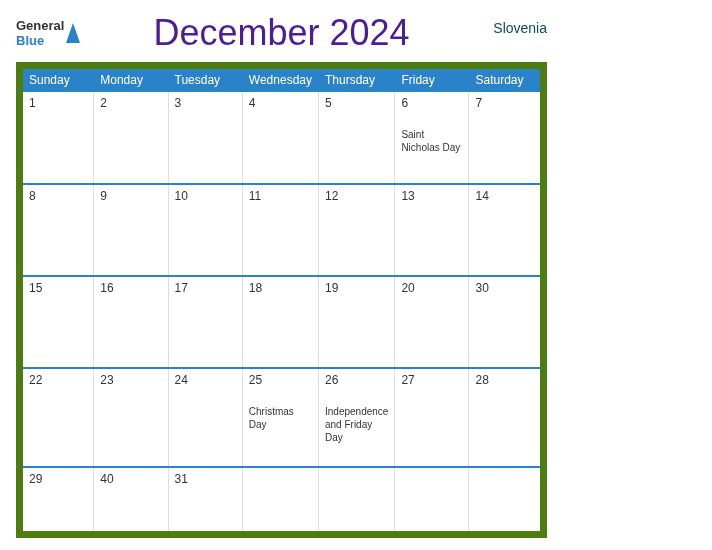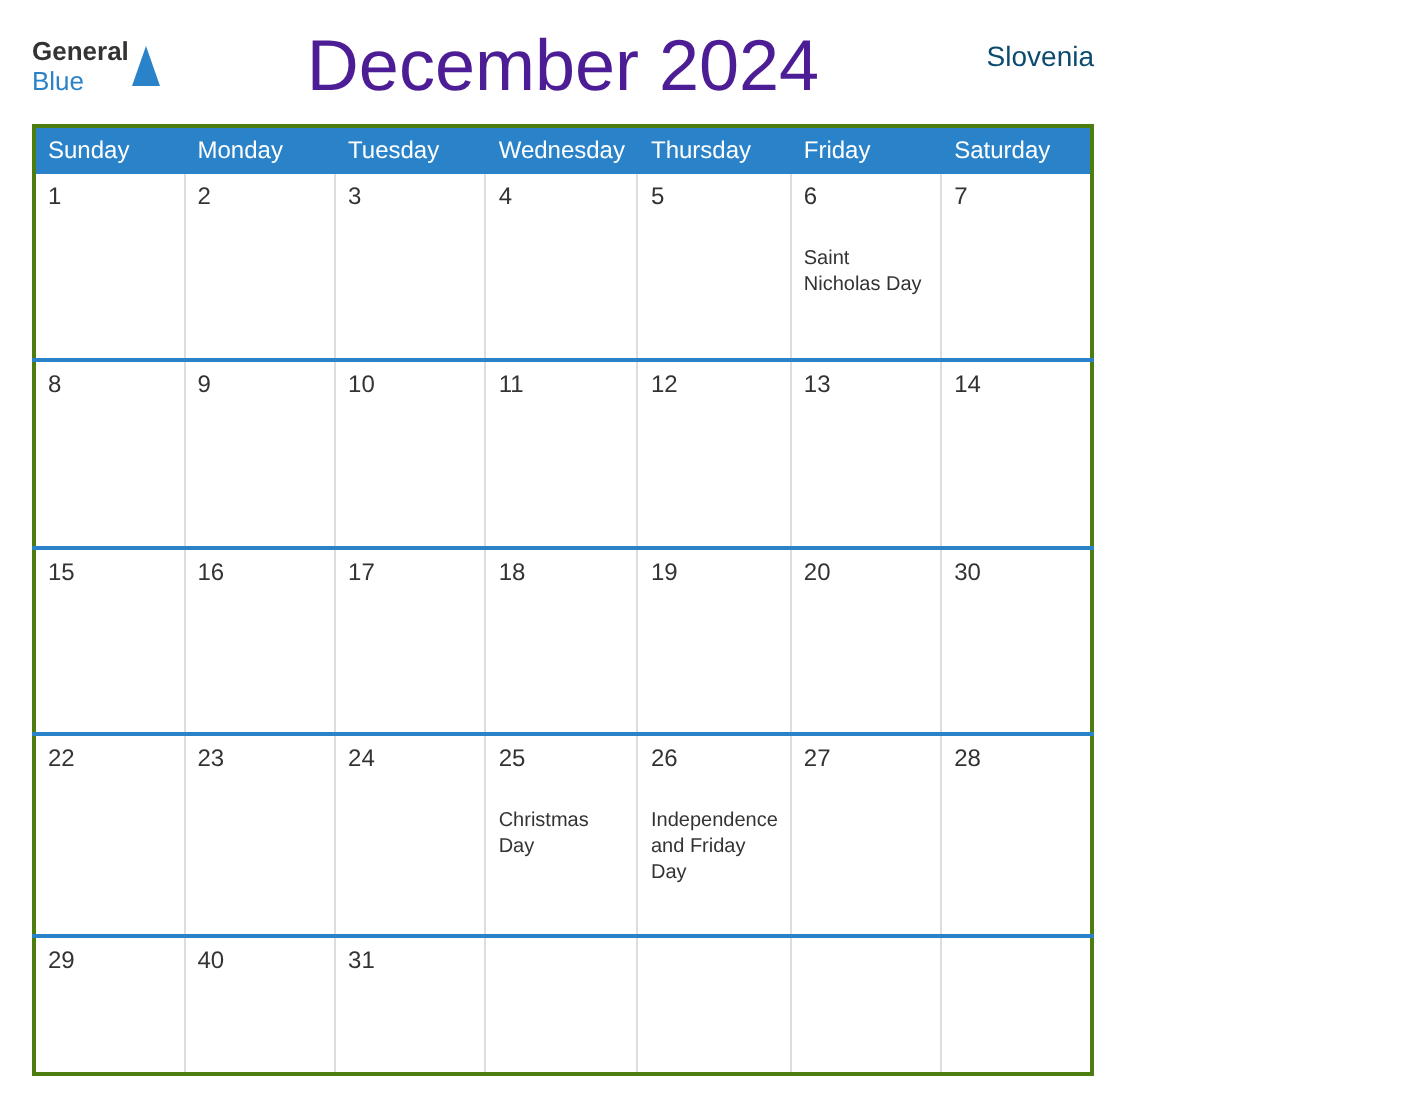--- a/index.html
+++ b/index.html
@@ -34,21 +34,21 @@
       display: flex;
       flex-direction: column;
     }
     .logo-row1 {
       font-size: 13px;
       font-weight: bold;
       color: #333;
     }
     .logo-row2 {
       font-size: 13px;
-      font-weight: normal;
+      font-weight: bold;
       color: #2a82c8;
     }
     .logo-icon {
       margin-left: 2px;
       margin-top: 4px;
     }
     .title {
       font-size: 36px;
       font-weight: normal;
       color: #4c1d95;
@@ -110,21 +110,21 @@
       display: block;
       line-height: 1.3;
     }
     .last-row td {
       border-bottom: none;
     }
     .calendar tbody tr:last-child {
       height: 55px;
     }
     .outer-border {
-      border: 2px solid #4d7c0f;
+      border: 7px solid #4d7c0f;
     }
   </style>
 </head>
 <body>
 
 <div class="page">
   <div class="header">
 
     <div class="logo-wrapper">
       <div class="logo-text-block">

